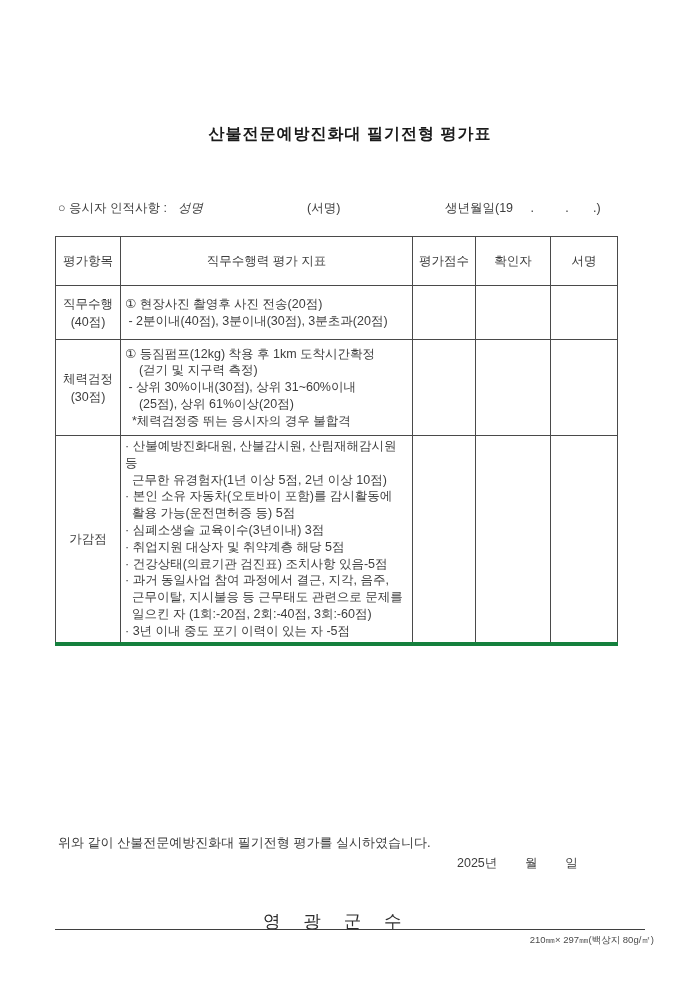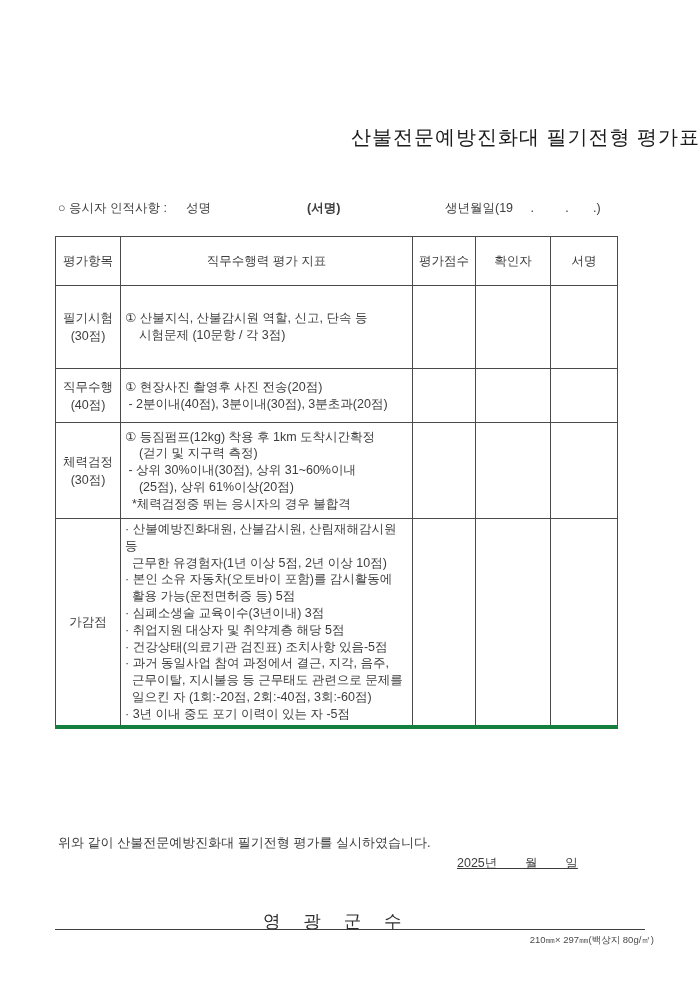--- a/index.html
+++ b/index.html
@@ -3,28 +3,28 @@
 <meta charset="utf-8">
 <style>
   html,body{margin:0;padding:0;}
   body{
     width:700px;height:990px;position:relative;background:#ffffff;
     font-family:"Liberation Sans","DejaVu Sans",sans-serif;
     color:#3d3d3d;-webkit-font-smoothing:antialiased;
   }
   .abs{position:absolute;}
   .page-title{
-    top:124px;left:0;width:700px;text-align:right;
-    font-size:20px;font-weight:normal;color:#1a1a1a;letter-spacing:1px;
+    top:124px;left:0;width:700px;text-align:center;
+    font-size:16px;font-weight:bold;color:#1a1a1a;letter-spacing:1px;
   }
   .applicant-line{top:200px;left:0;width:628px;height:18px;font-size:12.5px;}
   .applicant-line span{position:absolute;white-space:pre;}
   .ap-prefix{left:58px;}
-  .ap-name{left:186px;}
-  .ap-sign{left:307px;font-weight:bold;}
+  .ap-name{left:178px;font-style:italic;}
+  .ap-sign{left:307px;}
   .ap-birth{left:445px;}
 
   table.eval{
     position:absolute;top:236px;left:55px;width:562px;
     border-collapse:collapse;table-layout:fixed;
   }
   table.eval td,table.eval th{
     border:1px solid #4a4a4a;
     font-size:12.5px;font-weight:normal;color:#3d3d3d;
     padding:2px 4px;vertical-align:middle;overflow:hidden;
@@ -32,21 +32,21 @@
   table.eval{border-bottom:2px solid #3a3a3a;}
   tr.last-row td{border-bottom:4px solid #15803d;}
   th.hdr{font-size:13px;text-align:center;}
   td.item{
     text-align:center;white-space:pre-wrap;font-size:13px;line-height:18px;
   }
   td.indicator{
     text-align:left;white-space:pre-wrap;line-height:16.8px;padding-left:10px;
   }
   .closing-statement{top:834px;left:58px;font-size:13px;white-space:pre;}
-  .eval-date{top:855px;left:457px;font-size:12.5px;white-space:pre;text-decoration:underline;}
+  .eval-date{top:855px;left:457px;font-size:12.5px;white-space:pre;}
   .mayor-signature{
     top:909px;left:263px;font-size:17.5px;letter-spacing:9px;
     white-space:pre;color:#2e2e2e;
   }
   .footer-rule{top:929px;left:55px;width:590px;border-top:1.5px solid #3f3f3f;height:0;}
   .footer-note{top:934px;left:9px;width:645px;text-align:right;font-size:9.5px;color:#4a4a4a;white-space:pre;}
 </style>
 </head>
 <body>
 
@@ -67,29 +67,20 @@
       <col style="width:75px">
       <col style="width:67px">
   </colgroup>
   <tbody>
       <tr style="height:49px">
     <th class="hdr">평가항목</th>
     <th class="hdr">직무수행력 평가 지표</th>
     <th class="hdr">평가점수</th>
     <th class="hdr">확인자</th>
     <th class="hdr">서명</th>
-  </tr>
-  <tr style="height:83px">
-    <td class="item">필기시험
-(30점)</td>
-    <td class="indicator">① 산불지식, 산불감시원 역할, 신고, 단속 등
-    시험문제 (10문항 / 각 3점)</td>
-    <td></td>
-    <td></td>
-    <td></td>
   </tr>
   <tr style="height:54px">
     <td class="item">직무수행
 (40점)</td>
     <td class="indicator">① 현장사진 촬영후 사진 전송(20점)
  - 2분이내(40점), 3분이내(30점), 3분초과(20점)</td>
     <td></td>
     <td></td>
     <td></td>
   </tr>

